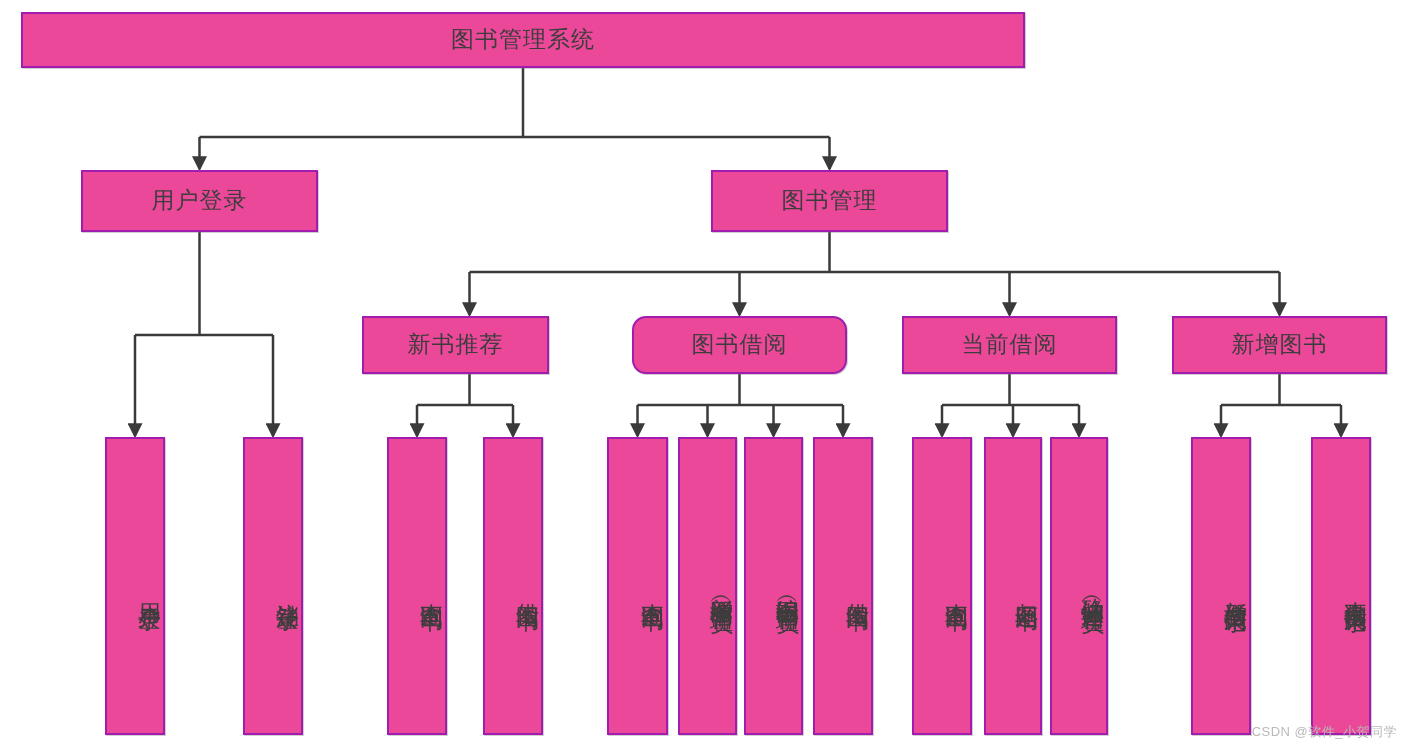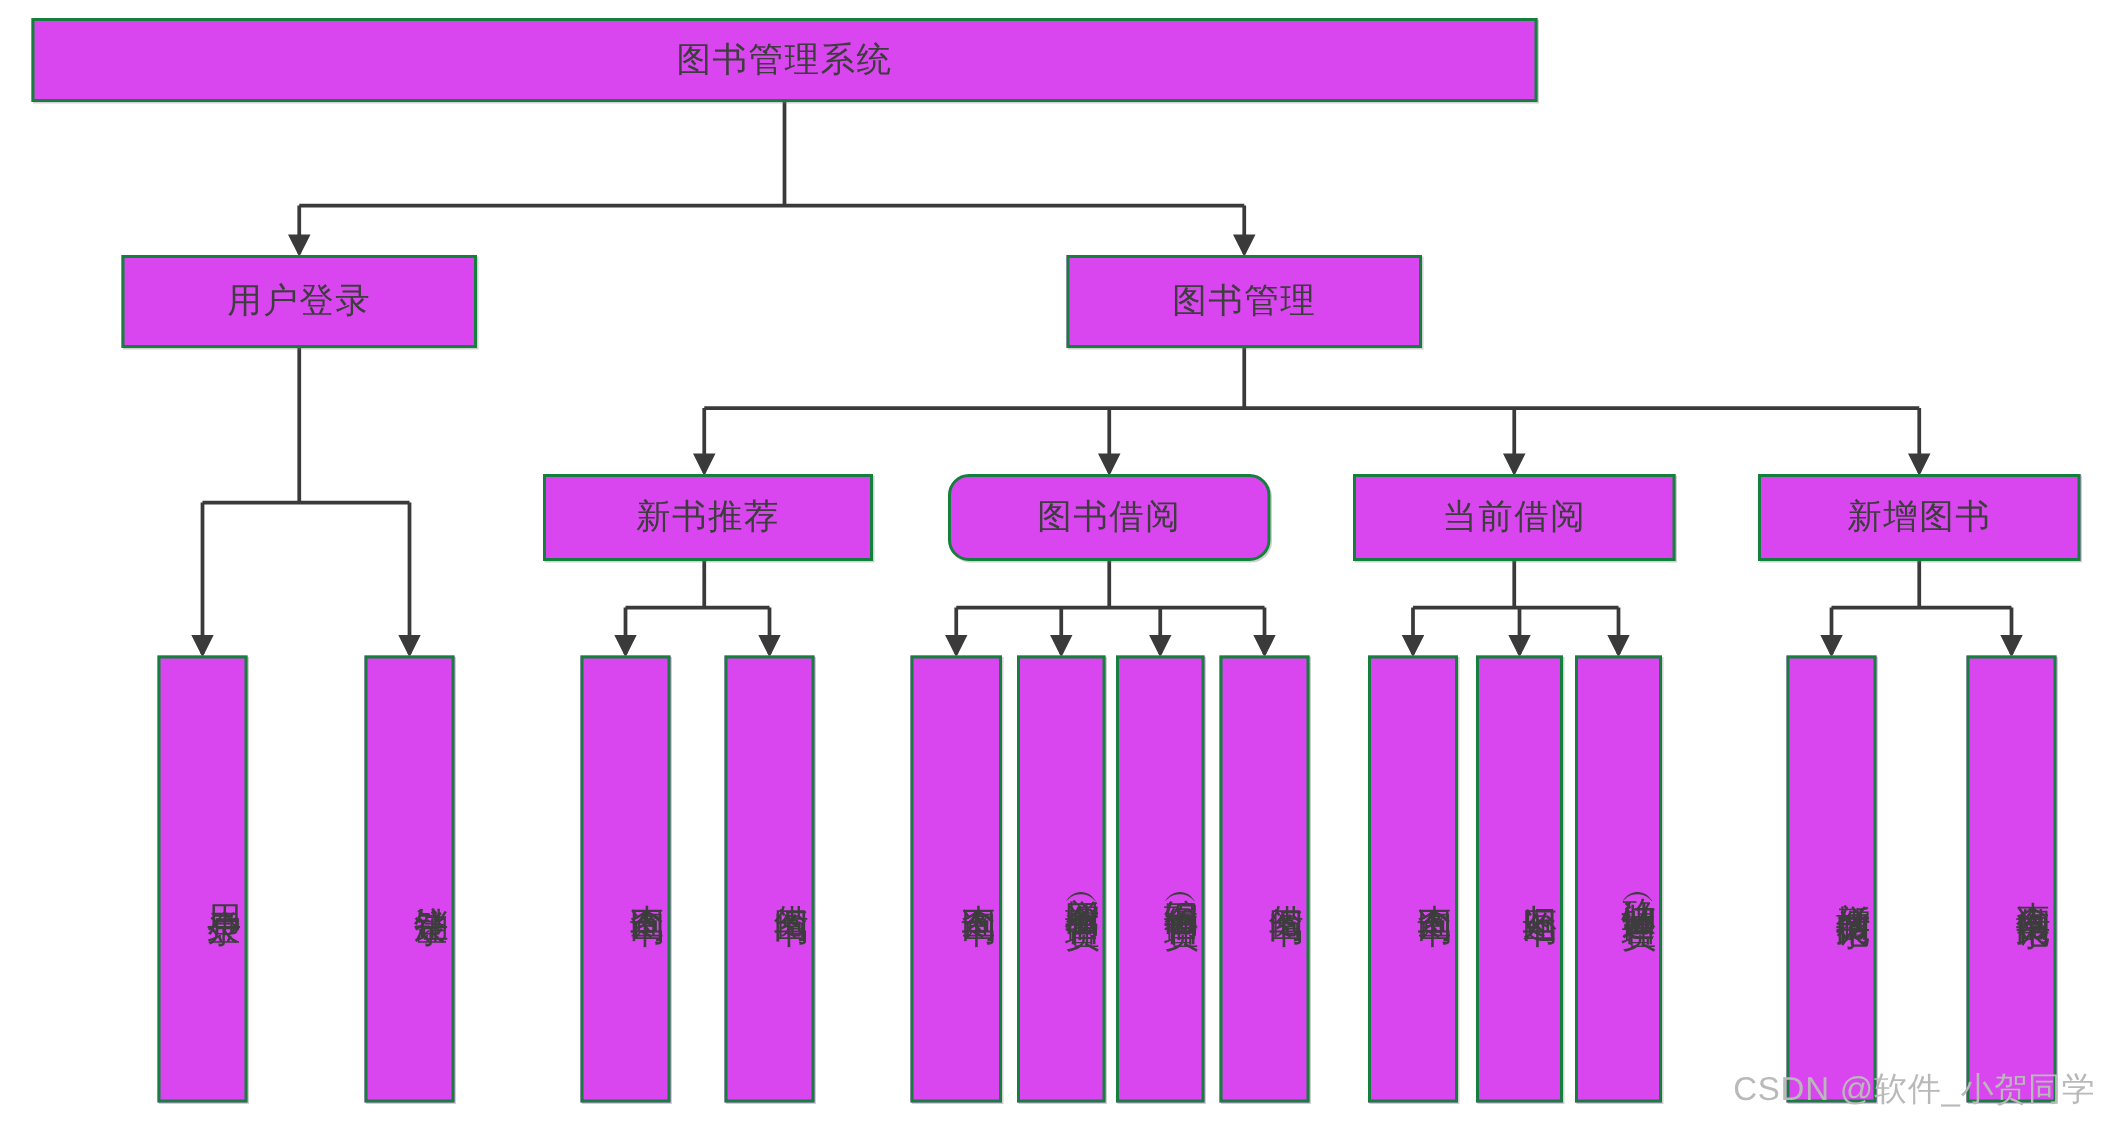--- a/index.html
+++ b/index.html
@@ -21,22 +21,22 @@
     position: absolute;
     left: 0;
     top: 0;
     width: 1405px;
     height: 747px;
     pointer-events: none;
   }
   .node {
     position: absolute;
     box-sizing: border-box;
-    border: 2px solid #15803d;
-    background: #d946ef;
+    border: 2px solid #a21caf;
+    background: #ec4899;
     display: flex;
     align-items: center;
     justify-content: center;
     color: #3d3d3d;
     box-shadow: 1px 1px 0 rgba(120,120,120,0.35);
   }
   .node.horiz {
     font-size: 23px;
     letter-spacing: 1px;
     line-height: 1.2;
@@ -53,21 +53,21 @@
   }
   .node.vert .vlabel {
     writing-mode: vertical-rl;
     text-orientation: upright;
     display: block;
   }
   #watermark {
     position: absolute;
     right: 8px;
     bottom: 6px;
-    font-size: 22px;
+    font-size: 13px;
     color: #b9b9b9;
     letter-spacing: 0.5px;
     white-space: nowrap;
   }
 </style>
 </head>
 <body>
 
 <div id="canvas">
   <svg id="edges" viewBox="0 0 1405 747">
@@ -113,21 +113,21 @@
   <div id="nodes-layer">
       <div class="node horiz" style="left: 21px; top: 12px; width: 1004px; height: 56px;">
         <span>图书管理系统</span>
       </div>
       <div class="node horiz" style="left: 81px; top: 170px; width: 237px; height: 62px;">
         <span>用户登录</span>
       </div>
       <div class="node horiz" style="left: 711px; top: 170px; width: 237px; height: 62px; text-align: right;">
         <span>图书管理</span>
       </div>
-      <div class="node horiz" style="left: 362px; top: 316px; width: 220px; height: 58px;">
+      <div class="node horiz" style="left: 362px; top: 316px; width: 187px; height: 58px;">
         <span>新书推荐</span>
       </div>
       <div class="node horiz" style="left: 632px; top: 316px; width: 215px; height: 58px; border-radius: 14px;">
         <span>图书借阅</span>
       </div>
       <div class="node horiz" style="left: 902px; top: 316px; width: 215px; height: 58px;">
         <span>当前借阅</span>
       </div>
       <div class="node horiz" style="left: 1172px; top: 316px; width: 215px; height: 58px;">
         <span>新增图书</span>

